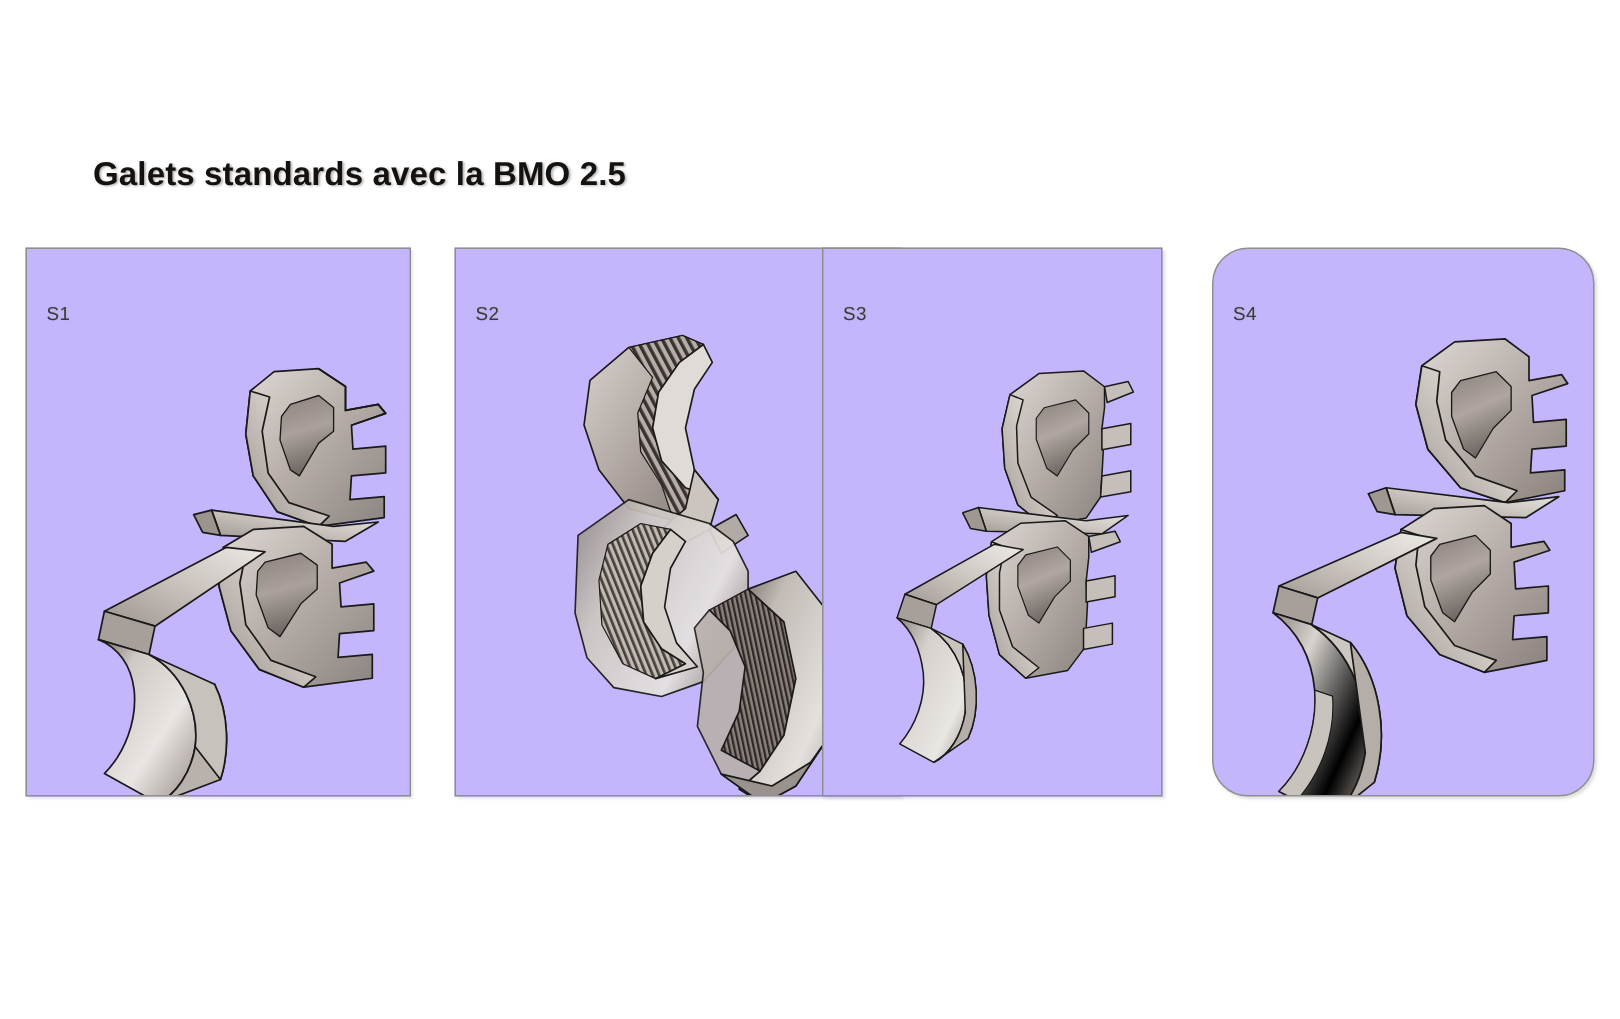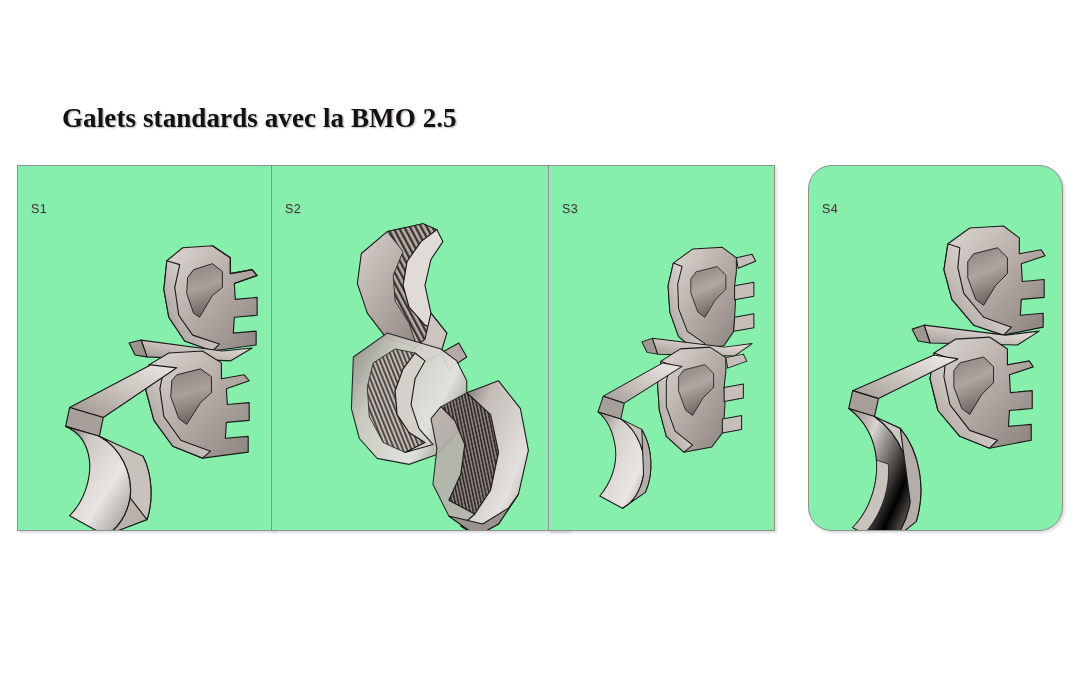--- a/index.html
+++ b/index.html
@@ -14,42 +14,41 @@
     overflow: hidden;
     font-family: "Liberation Sans", sans-serif;
     -webkit-font-smoothing: antialiased;
   }
 
   
   #slide-title {
     position: absolute;
     left: 62px;
     top: 103px;
-    font-size: 27px;
+    font-size: 22px;
     font-weight: 600;
     color: #14110f;
     letter-spacing: 0.1px;
     white-space: nowrap;
     text-shadow: 1.2px 1.2px 1.6px rgba(120,120,120,0.55);
-    font-family: Liberation Serif, serif;
   }
 
   
   #panel-row {
     position: absolute;
     left: 17px;
     top: 165px;
     width: 1046px;
     height: 366px;
   }
   .panel {
     position: absolute;
     top: 0;
     height: 366px;
-    background: #86efac;
+    background: #c4b5fd;
     border: 1px solid #8f8f8f;
     box-sizing: border-box;
     box-shadow: 1.5px 1.5px 2px rgba(150,150,150,0.30);
     overflow: hidden;
     padding-left: 17px;
   }
   .panel-label {
     position: absolute;
     left: 13px;
     top: 36px;
@@ -127,21 +126,21 @@
           <path d="M48 262 L82 272 C104 284 116 310 113 334 C110 352 100 366 88 372
                    L52 352 C66 338 74 316 72 296 C70 280 62 268 48 262 Z" fill="url(#g1shell)"></path>
           <path d="M88 372 L130 356 C136 338 136 312 126 292 L113 334 C110 352 100 366 88 372 Z" fill="#b9b1ac"></path>
           <path d="M82 272 L126 292 C136 312 136 338 130 356 L113 334
                    C116 310 104 284 82 272 Z" fill="#c8c2bd"></path>
         </g>
       </svg>
     </div>
   </div>
 
-  <div class="panel" style="left:254px; width:298px;">
+  <div class="panel" style="left:286px; width:298px;">
     <div class="panel-label">S2</div>
     <div class="figure-holder">
       <svg viewBox="0 0 258 366" xmlns="http://www.w3.org/2000/svg">
         <defs>
           <linearGradient id="g2a" x1="0" y1="0" x2="1" y2="1">
             <stop offset="0%" stop-color="#d9d3cf"></stop>
             <stop offset="50%" stop-color="#b0a7a2"></stop>
             <stop offset="100%" stop-color="#847b77"></stop>
           </linearGradient>
           <linearGradient id="g2body" x1="0" y1="0" x2="1" y2="0.6">

